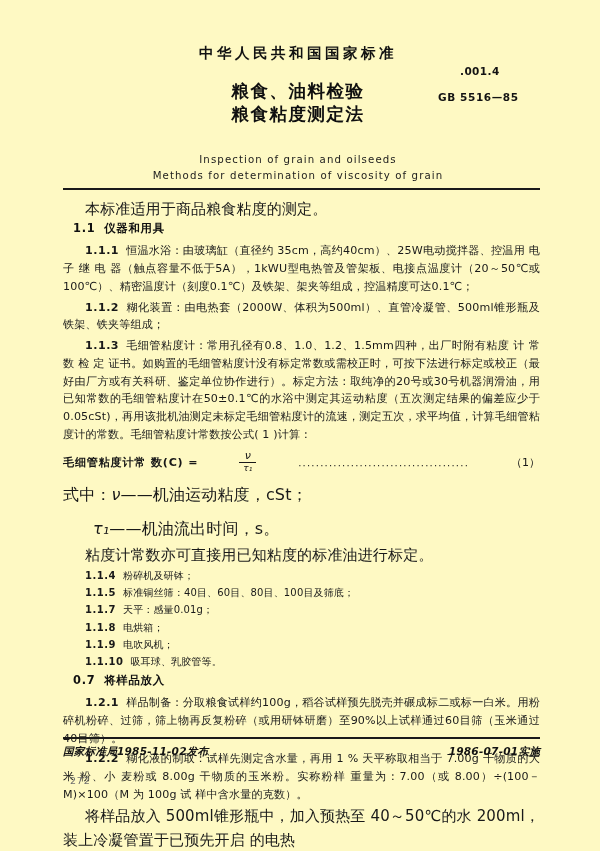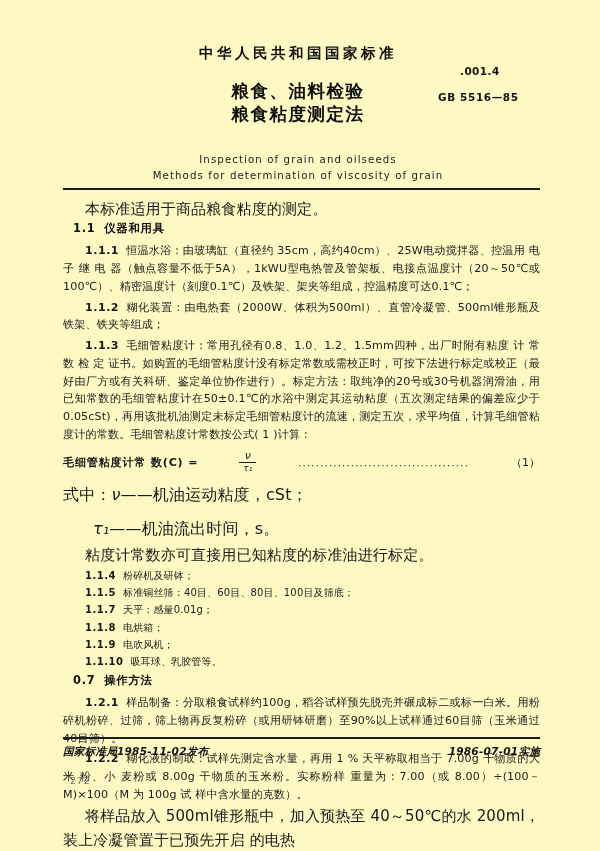--- a/index.html
+++ b/index.html
@@ -340,21 +340,21 @@
       <span class="num">1.1.8</span><span>电烘箱；</span>
     </div>
     <div class="item">
       <span class="num">1.1.9</span><span>电吹风机；</span>
     </div>
     <div class="item">
       <span class="num">1.1.10</span><span>吸耳球、乳胶管等。</span>
     </div>
 
     <div class="h2 gap-s">
-      <span class="num">0.7</span><span>操作方法</span>
+      <span class="num">0.7</span><span>将样品放入</span>
     </div>
 
     <div class="clause">
       <span class="num">1.2.1</span><span>样品制备：分取粮食试样约100g，稻谷试样预先脱壳并碾成标二或标一白米。用粉碎机粉碎、过筛，筛上物再反复粉碎（或用研钵研磨）至90%以上试样通过60目筛（玉米通过40目筛）。</span>
     </div>
 
     <div class="clause gap-s">
       <span class="num">1.2.2</span><span>糊化液的制取：试样先测定含水量，再用 1 % 天平称取相当于 7.00g 千物质的大米 粉、小 麦粉或 8.00g 干物质的玉米粉。实称粉样 重量为：7.00（或 8.00）÷(100－M)×100（M 为 100g 试 样中含水量的克数）。</span>
     </div>
 

